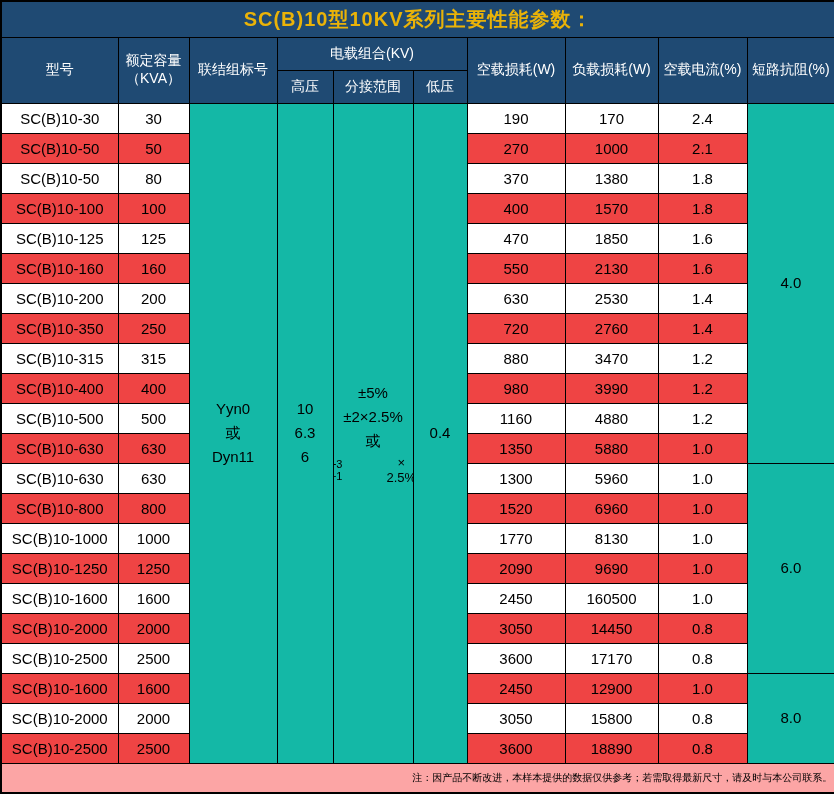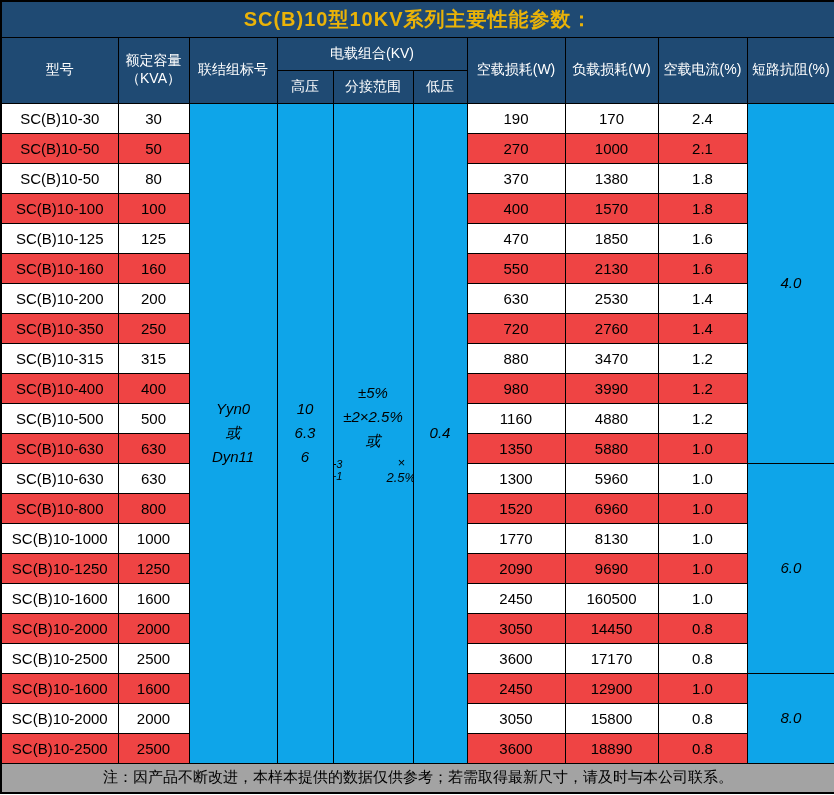--- a/index.html
+++ b/index.html
@@ -41,48 +41,47 @@
   tr.hdr1 { height: 33px; }
   tr.hdr2 { height: 33px; }
   tbody tr { height: 30px; padding-left: 36px; }
   tbody td {
     font-size: 15px;
     color: #000000;
     background: #ffffff;
   }
   tbody tr.striped td { background: #ef4444; }
   tbody td.merged, tbody tr.striped td.merged {
-    background: #0ea5e9;
+    background: #14b8a6;
     font-size: 15px;
     line-height: 24px;
-    font-style: italic;
   }
   tbody td.model { font-size: 15px; }
   td.tapcell .stackwrap {
     display: flex;
     align-items: center;
     justify-content: center;
     line-height: normal;
     margin-top: 2px;
   }
   td.tapcell .stack {
     display: inline-flex;
     flex-direction: column;
     font-size: 11px;
     line-height: 12px;
     text-align: left;
     margin-right: 2px;
   }
   td.tapcell .suffix { font-size: 13px; margin-left: 42px; }
   tfoot tr { height: 30px; }
   tfoot td.footer {
-    background: #a3a3a3;
-    font-size: 15px;
+    background: #fca5a5;
+    font-size: 10px;
     color: #000000;
-    text-align: center;
+    text-align: right;
   }
 </style>
 </head>
 <body>
 
 <div class="page">
   <table class="spec">
     <colgroup>
       <col style="width:117px">
       <col style="width:71px">

